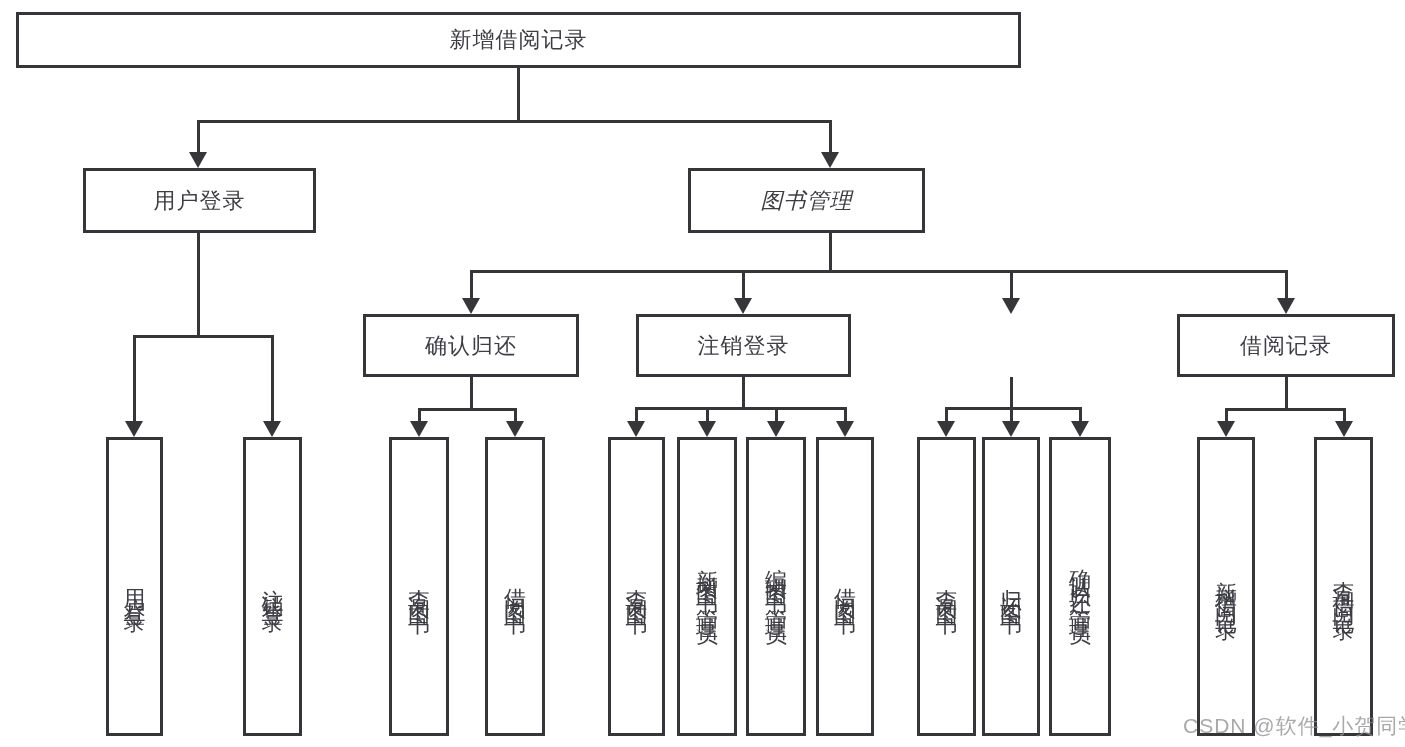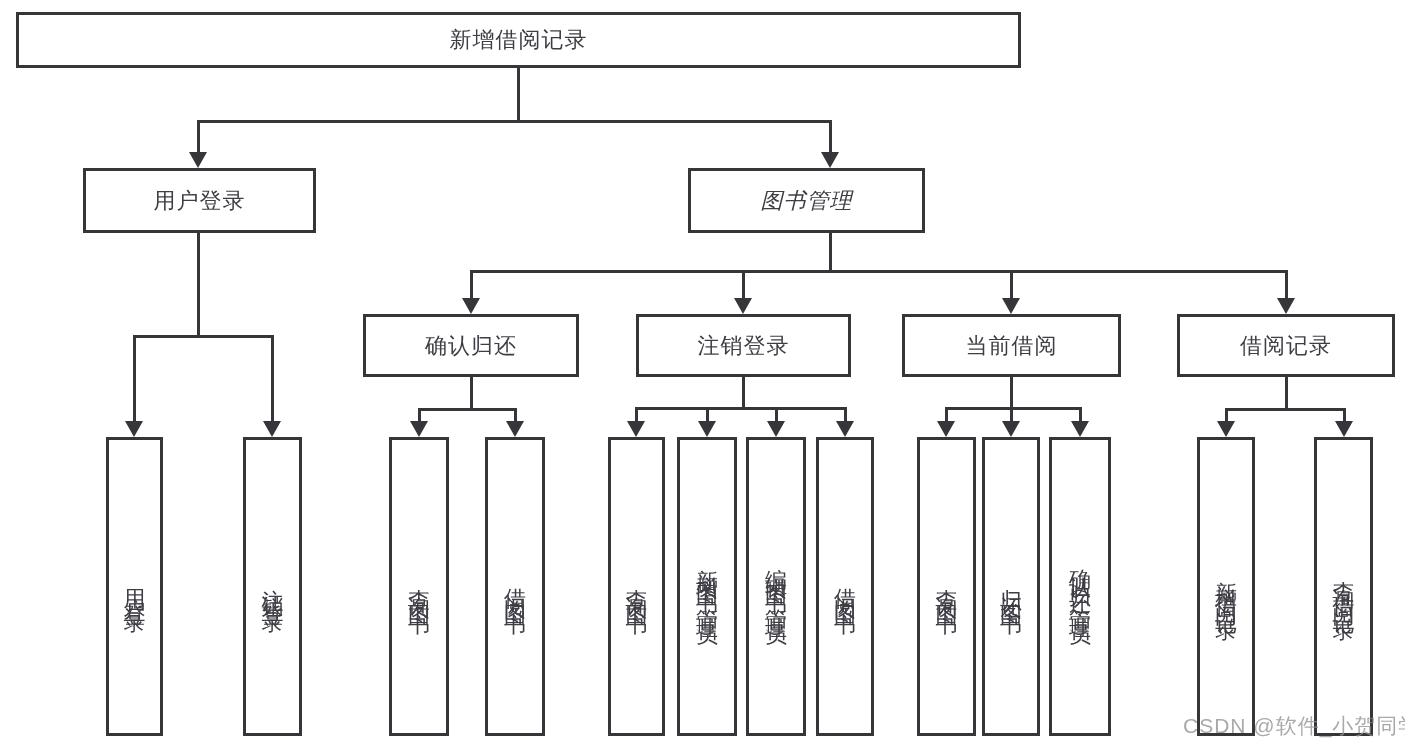--- a/index.html
+++ b/index.html
@@ -91,23 +91,20 @@
   <div class="arrow" style="left:1002px; top:298px;"></div>
   <div class="vline" style="left:1285px; top:270px; height:28px;"></div>
   <div class="arrow" style="left:1277px; top:298px;"></div>
 
   <div class="node" style="left:363px; top:314px; width:216px; height:63px;">
     <span>确认归还</span>
   </div>
   <div class="node" style="left:636px; top:314px; width:215px; height:63px;">
     <span>注销登录</span>
   </div>
-  <div class="node" style="left:902px; top:314px; width:219px; height:63px;">
-    <span>当前借阅</span>
-  </div>
   <div class="node" style="left:1177px; top:314px; width:218px; height:63px;">
     <span>借阅记录</span>
   </div>
 
   <div class="vline" style="left:470px; top:377px; height:32px;"></div>
   <div class="hline" style="left:418px; top:408px; width:99px;"></div>
   <div class="vline" style="left:418px; top:408px; height:14px;"></div>
   <div class="arrow" style="left:410px; top:421px;"></div>
   <div class="vline" style="left:514px; top:408px; height:14px;"></div>
   <div class="arrow" style="left:506px; top:421px;"></div>

